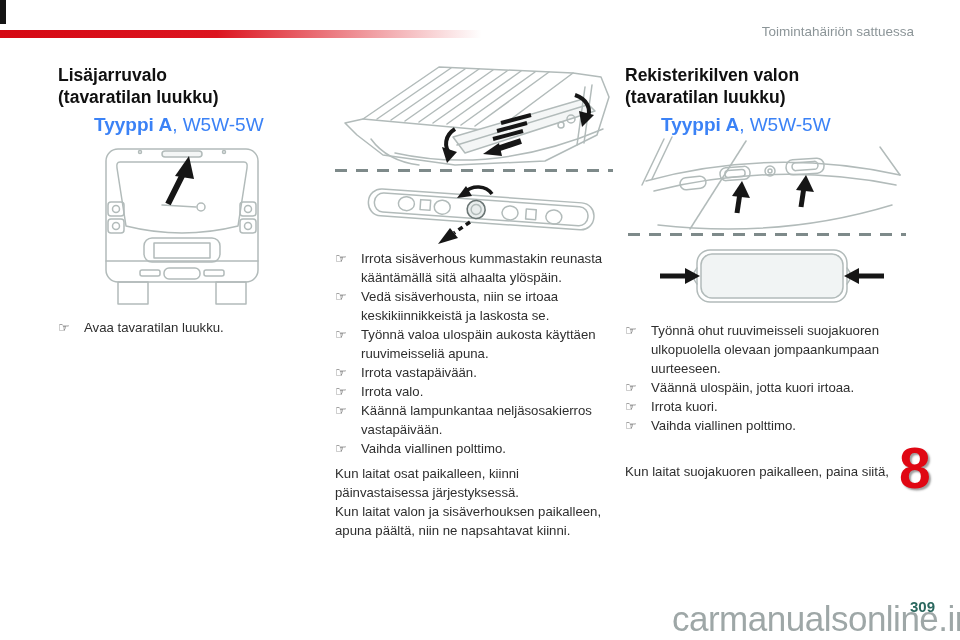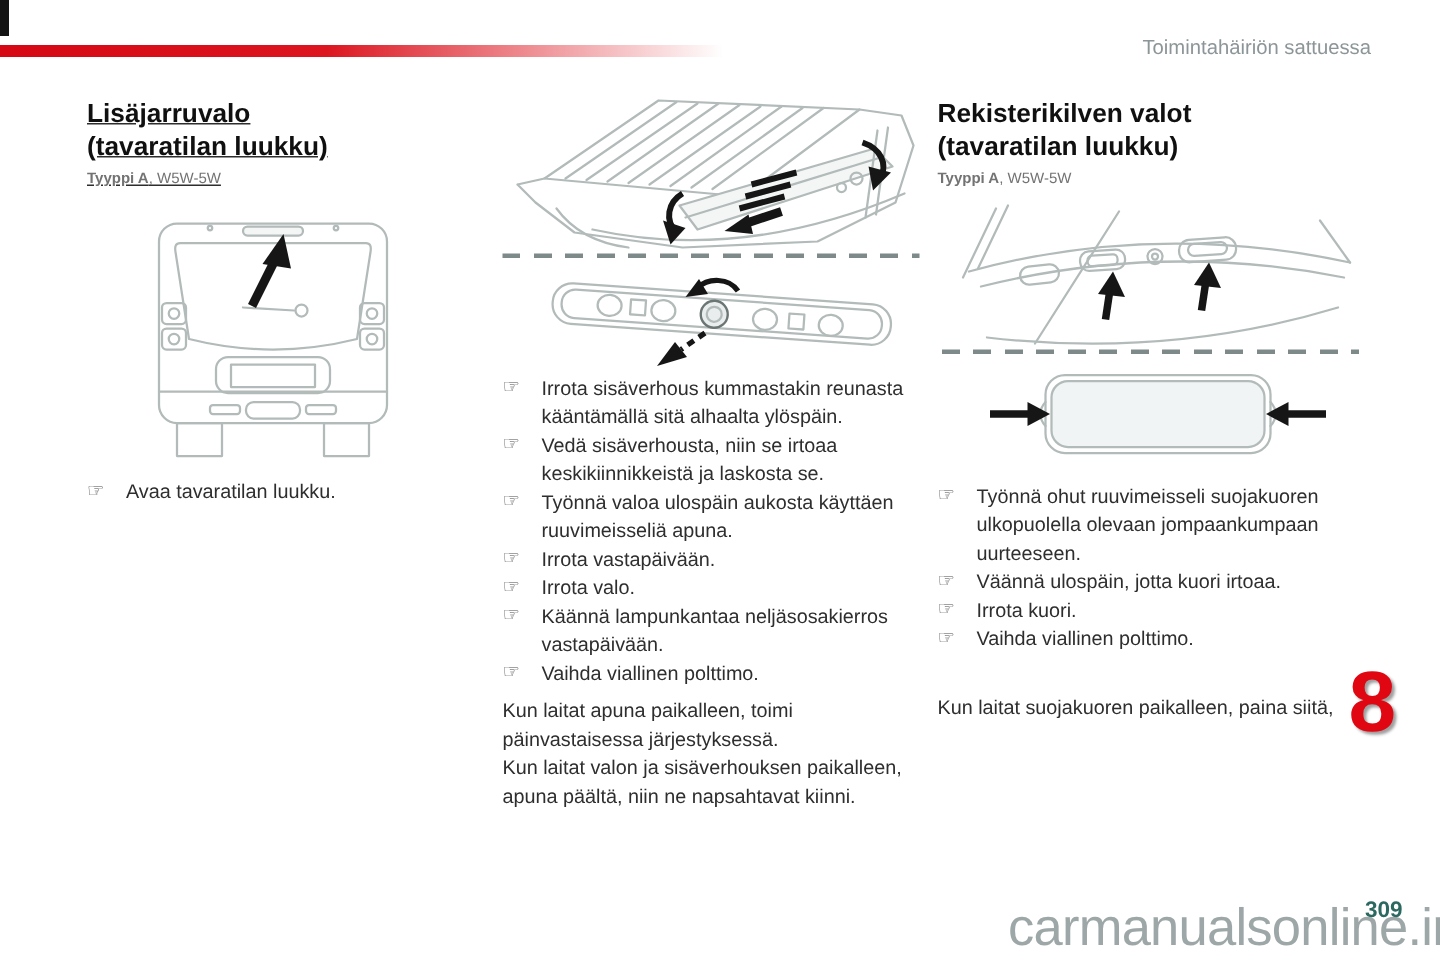--- a/index.html
+++ b/index.html
@@ -8,21 +8,21 @@
   .abs { position:absolute; }
 
   
   #edge-mark { left:0; top:0; width:6px; height:24px; background:#141414; }
   #red-rule  { left:0; top:30px; width:482px; height:8px;
                background:linear-gradient(90deg,#d50813 0%,#dc1520 45%,rgba(222,30,40,0) 100%); }
   #running-header { top:24px; right:46px; font-size:13.5px; color:#8c9598;text-align:right; }
 
   
   .sec-title { font-size:17.5px; font-weight:bold; color:#101010; line-height:22px; }
-  .type-line { font-size:10px; color:#737373; margin-top:6px; }
+  .type-line { font-size:19px; color:#3b82f6; margin-top:6px;margin-left:36px; }
   .type-line b { font-weight:bold; }
 
   
   .steps { list-style:none; width:287px; }
   .steps li { display:flex; font-size:13.2px; line-height:19px; color:#2e2e2e; }
   .hand { flex:0 0 26px; font-family:"DejaVu Sans", sans-serif; font-size:13px;
           color:#4a4a4a; line-height:19px; }
   .step-txt { flex:1; padding-right:8px; }
 
   .note { font-size:13.2px; line-height:19px; color:#2e2e2e; }
@@ -46,21 +46,21 @@
   #watermark { left:672px; top:599px; font-size:35px; color:#8e9898; opacity:0.85;
                letter-spacing:-0.5px; z-index:2; }
 </style>
 </head>
 <body>
 
 <div id="edge-mark" class="abs"></div>
 <div id="red-rule" class="abs"></div>
 <div id="running-header" class="abs">Toimintahäiriön sattuessa</div>
 
-<div class="abs" style="left:58px; top:64px; width:240px;text-decoration:underline;">
+<div class="abs" style="left:58px; top:64px; width:240px;">
   <div class="sec-title">
     <div>Lisäjarruvalo</div>
     <div>(tavaratilan luukku)</div>
   </div>
   <div class="type-line"><b>Tyyppi A</b><span>, W5W-5W</span></div>
 </div>
 
 <svg class="abs" style="left:92px; top:142px;" width="180" height="170" viewBox="0 0 180 170">
   <rect class="ln" x="14" y="7" width="152" height="133" rx="12"></rect>
   <rect class="lnf" x="70" y="9" width="40" height="6" rx="3"></rect>
@@ -184,29 +184,29 @@
       <span class="hand">☞</span>
       <span class="step-txt">Käännä lampunkantaa neljäsosakierros vastapäivään.</span>
     </li>
   <li>
       <span class="hand">☞</span>
       <span class="step-txt">Vaihda viallinen polttimo.</span>
     </li>
 </ul>
 
 <div class="note abs" style="left:335px; top:464px; width:290px;">
-  <div>Kun laitat apuna paikalleen, toimi</div>
+  <div>Kun laitat osat paikalleen, kiinni</div>
   <div>päinvastaisessa järjestyksessä.</div>
   <div>Kun laitat valon ja sisäverhouksen paikalleen,</div>
   <div>apuna päältä, niin ne napsahtavat kiinni.</div>
 </div>
 
 <div class="abs" style="left:625px; top:64px; width:250px;">
   <div class="sec-title">
-    <div>Rekisterikilven valot</div>
+    <div>Rekisterikilven valon</div>
     <div>(tavaratilan luukku)</div>
   </div>
   <div class="type-line"><b>Tyyppi A</b><span>, W5W-5W</span></div>
 </div>
 
 <svg class="abs" style="left:628px; top:133px;" width="280" height="98" viewBox="0 0 280 98">
   <path class="ln" d="M36,6 L14,52"></path>
   <path class="ln" d="M44,4 L24,46"></path>
   <path class="ln" d="M18,48 Q142,14 272,42"></path>
   <path class="ln" d="M26,58 Q146,28 268,52"></path>

